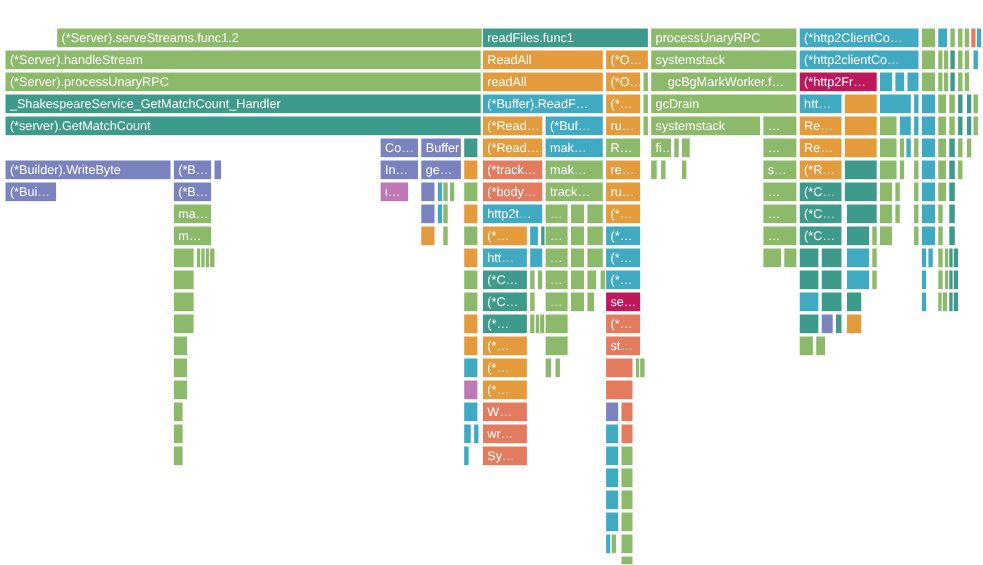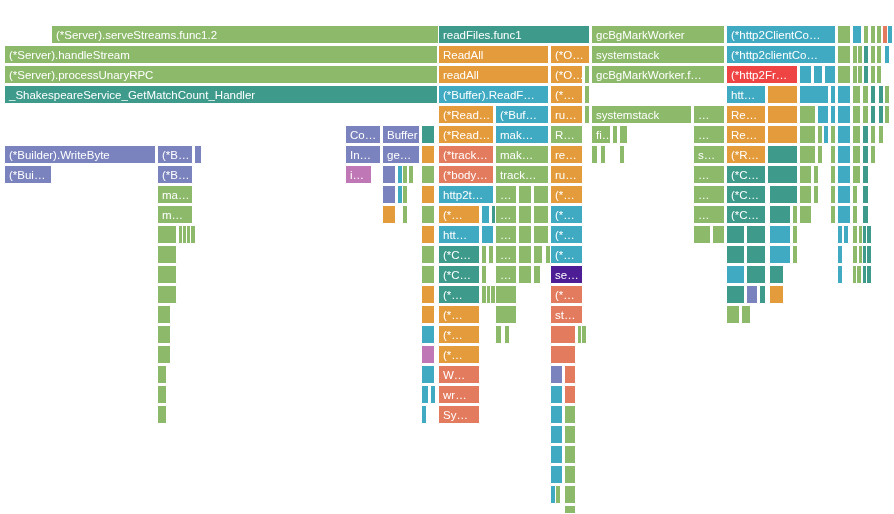--- a/index.html
+++ b/index.html
@@ -41,21 +41,21 @@
 <body>
 
 <div id="flame">
     <div class="frame" style="left: 4px; top: 25px; width: 434px; height: 19px; background: rgb(140, 185, 106); margin-left: 47px;">
       <span class="lbl">(*Server).serveStreams.func1.2</span>
     </div>
     <div class="frame" style="left: 438px; top: 25px; width: 152px; height: 19px; background: rgb(62, 155, 140);">
       <span class="lbl">readFiles.func1</span>
     </div>
     <div class="frame" style="left: 591px; top: 25px; width: 134px; height: 19px; background: rgb(140, 185, 106);">
-      <span class="lbl">gcBgMarkWorker</span>
+      <span class="lbl">processUnaryRPC</span>
     </div>
     <div class="frame" style="left: 726px; top: 25px; width: 110px; height: 19px; background: rgb(63, 170, 194);">
       <span class="lbl">(*http2ClientCo…</span>
     </div>
     <div class="frame" style="left: 837px; top: 25px; width: 14px; height: 19px; background: rgb(140, 185, 106);">
       <span class="lbl"></span>
     </div>
     <div class="frame" style="left: 852px; top: 25px; width: 10px; height: 19px; background: rgb(63, 170, 194);">
       <span class="lbl"></span>
     </div>
@@ -115,24 +115,24 @@
     </div>
     <div class="frame" style="left: 438px; top: 65px; width: 111px; height: 19px; background: rgb(228, 155, 59);">
       <span class="lbl">readAll</span>
     </div>
     <div class="frame" style="left: 550px; top: 65px; width: 33px; height: 19px; background: rgb(228, 155, 59);">
       <span class="lbl">(*O…</span>
     </div>
     <div class="frame" style="left: 584px; top: 65px; width: 5px; height: 19px; background: rgb(140, 185, 106);">
       <span class="lbl"></span>
     </div>
-    <div class="frame" style="left: 591px; top: 65px; width: 134px; height: 19px; background: rgb(140, 185, 106);">
+    <div class="frame" style="left: 591px; top: 65px; width: 134px; height: 19px; background: rgb(140, 185, 106); text-align: center;">
       <span class="lbl">gcBgMarkWorker.f…</span>
     </div>
-    <div class="frame" style="left: 726px; top: 65px; width: 72px; height: 19px; background: #ef4444;">
+    <div class="frame" style="left: 726px; top: 65px; width: 72px; height: 19px; background: #be185d;">
       <span class="lbl">(*http2Fr…</span>
     </div>
     <div class="frame" style="left: 799px; top: 65px; width: 13px; height: 19px; background: rgb(63, 170, 194);">
       <span class="lbl"></span>
     </div>
     <div class="frame" style="left: 813px; top: 65px; width: 10px; height: 19px; background: rgb(63, 170, 194);">
       <span class="lbl"></span>
     </div>
     <div class="frame" style="left: 824px; top: 65px; width: 12px; height: 19px; background: rgb(63, 170, 194);">
       <span class="lbl"></span>
@@ -160,20 +160,23 @@
     </div>
     <div class="frame" style="left: 4px; top: 85px; width: 434px; height: 19px; background: rgb(62, 155, 140);">
       <span class="lbl">_ShakespeareService_GetMatchCount_Handler</span>
     </div>
     <div class="frame" style="left: 550px; top: 85px; width: 33px; height: 19px; background: rgb(228, 155, 59);">
       <span class="lbl">(*…</span>
     </div>
     <div class="frame" style="left: 584px; top: 85px; width: 5px; height: 19px; background: rgb(140, 185, 106);">
       <span class="lbl"></span>
     </div>
+    <div class="frame" style="left: 591px; top: 85px; width: 134px; height: 19px; background: rgb(140, 185, 106);">
+      <span class="lbl">gcDrain</span>
+    </div>
     <div class="frame" style="left: 726px; top: 85px; width: 40px; height: 19px; background: rgb(63, 170, 194);">
       <span class="lbl">htt…</span>
     </div>
     <div class="frame" style="left: 767px; top: 85px; width: 31px; height: 19px; background: rgb(228, 155, 59);">
       <span class="lbl"></span>
     </div>
     <div class="frame" style="left: 799px; top: 85px; width: 30px; height: 19px; background: rgb(63, 170, 194);">
       <span class="lbl"></span>
     </div>
     <div class="frame" style="left: 830px; top: 85px; width: 6px; height: 19px; background: rgb(63, 170, 194);">
@@ -190,20 +193,23 @@
     </div>
     <div class="frame" style="left: 870px; top: 85px; width: 6px; height: 19px; background: rgb(62, 155, 140);">
       <span class="lbl"></span>
     </div>
     <div class="frame" style="left: 878px; top: 85px; width: 4px; height: 19px; background: rgb(62, 155, 140);">
       <span class="lbl"></span>
     </div>
     <div class="frame" style="left: 884px; top: 85px; width: 4px; height: 19px; background: rgb(140, 185, 106);">
       <span class="lbl"></span>
     </div>
+    <div class="frame" style="left: 4px; top: 105px; width: 434px; height: 19px; background: rgb(62, 155, 140);">
+      <span class="lbl">(*server).GetMatchCount</span>
+    </div>
     <div class="frame" style="left: 438px; top: 105px; width: 56px; height: 19px; background: rgb(228, 155, 59);">
       <span class="lbl">(*Read…</span>
     </div>
     <div class="frame" style="left: 495px; top: 105px; width: 54px; height: 19px; background: rgb(63, 170, 194);">
       <span class="lbl">(*Buf…</span>
     </div>
     <div class="frame" style="left: 550px; top: 105px; width: 33px; height: 19px; background: rgb(228, 155, 59);">
       <span class="lbl">ru…</span>
     </div>
     <div class="frame" style="left: 584px; top: 105px; width: 5px; height: 19px; background: rgb(140, 185, 106);">
@@ -697,21 +703,21 @@
     </div>
     <div class="frame" style="left: 495px; top: 265px; width: 22px; height: 19px; background: rgb(140, 185, 106);">
       <span class="lbl">…</span>
     </div>
     <div class="frame" style="left: 518px; top: 265px; width: 14px; height: 19px; background: rgb(140, 185, 106);">
       <span class="lbl"></span>
     </div>
     <div class="frame" style="left: 533px; top: 265px; width: 8px; height: 19px; background: rgb(140, 185, 106);">
       <span class="lbl"></span>
     </div>
-    <div class="frame" style="left: 550px; top: 265px; width: 33px; height: 19px; background: #4c1d95;">
+    <div class="frame" style="left: 550px; top: 265px; width: 33px; height: 19px; background: #be185d;">
       <span class="lbl">se…</span>
     </div>
     <div class="frame" style="left: 726px; top: 265px; width: 19px; height: 19px; background: rgb(63, 170, 194);">
       <span class="lbl"></span>
     </div>
     <div class="frame" style="left: 746px; top: 265px; width: 20px; height: 19px; background: rgb(62, 155, 140);">
       <span class="lbl"></span>
     </div>
     <div class="frame" style="left: 769px; top: 265px; width: 15px; height: 19px; background: rgb(62, 155, 140);">
       <span class="lbl"></span>

